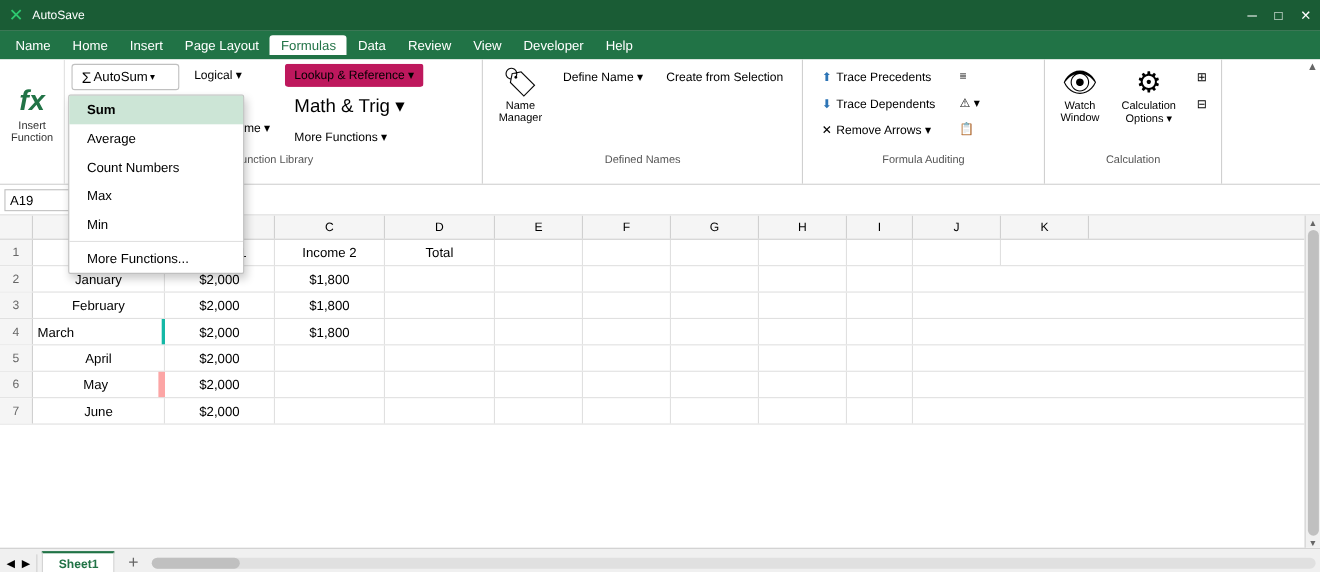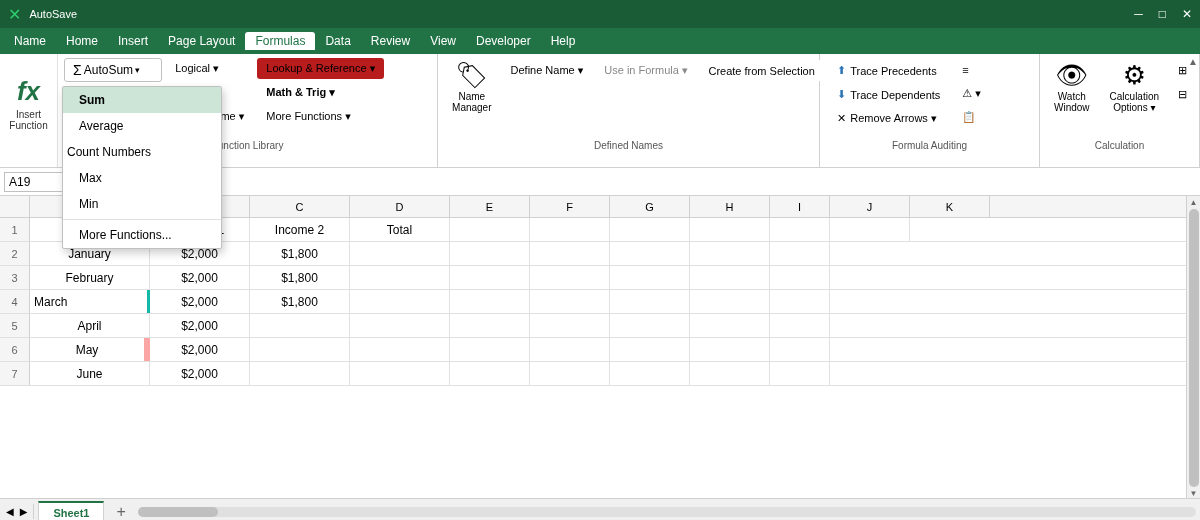--- a/index.html
+++ b/index.html
@@ -55,38 +55,37 @@
         <button style="display:flex; align-items:center; gap:2px; padding:3px 8px; border:1px solid transparent; border-radius:3px; background:white; cursor:pointer; font-size:11px;">
           <span>Financial ▾</span>
         </button>
       </div>
       <div style="display:flex; flex-direction:column; gap:3px;">
         <button style="padding:3px 8px; border:1px solid transparent; border-radius:3px; background:white; cursor:pointer; font-size:11px; text-align:left;">Logical ▾</button>
         <button style="padding:3px 8px; border:1px solid transparent; border-radius:3px; background:white; cursor:pointer; font-size:11px; text-align:left;">Text ▾</button>
         <button style="padding:3px 8px; border:1px solid transparent; border-radius:3px; background:white; cursor:pointer; font-size:11px; text-align:left;">Date &amp; Time ▾</button>
       </div>
       <div style="display:flex; flex-direction:column; gap:3px;">
-        <button style="padding:3px 8px; border:1px solid transparent; border-radius:3px; background:#b91c1c; cursor:pointer; font-size:11px; text-align:left;">Lookup &amp; Reference ▾</button>
-        <button style="padding:3px 8px; border:1px solid transparent; border-radius:3px; background:white; cursor:pointer; font-size:11px; text-align:left;font-weight:bold;">Math &amp; Trig ▾</button>
+        <button style="padding:3px 8px; border:1px solid transparent; border-radius:3px; background:#be185d; cursor:pointer; font-size:11px; text-align:left;">Lookup &amp; Reference ▾</button>
+        <button style="padding:3px 8px; border:1px solid transparent; border-radius:3px; background:white; cursor:pointer; font-size:17px; text-align:left;">Math &amp; Trig ▾</button>
         <button style="padding:3px 8px; border:1px solid transparent; border-radius:3px; background:white; cursor:pointer; font-size:11px; text-align:left;">More Functions ▾</button>
       </div>
     </div>
     <div style="font-size:10px; color:#555; text-align:center; padding-bottom:2px; position:absolute; bottom:14px; left:0; right:0;">Function Library</div>
   </div>
 
   <div style="display:flex; flex-direction:column; padding:4px 8px 0 8px; border-right:1px solid #d0d0d0; position:relative; min-width:200px;">
     <div style="display:flex; gap:4px; align-items:flex-start; flex:1;">
 
       <div style="display:flex; flex-direction:column; align-items:center; padding:2px 6px; cursor:pointer; border-radius:3px;">
         <div style="font-size:26px;">🏷</div>
         <div style="font-size:10px; text-align:center; white-space:nowrap;">Name<br>Manager</div>
       </div>
       <div style="display:flex; flex-direction:row; gap:3px; margin-top:2px;">
         <button style="padding:3px 8px; border:1px solid transparent; border-radius:3px; background:white; cursor:pointer; font-size:11px; text-align:left; white-space:nowrap;">Define Name ▾</button>
-        <button style="padding:3px 8px; border:1px solid transparent; border-radius:3px; background:white; cursor:pointer; font-size:11px; text-align:left; white-space:nowrap; color:#888;">Use in Formula ▾</button>
         <button style="padding:3px 8px; border:1px solid transparent; border-radius:3px; background:white; cursor:pointer; font-size:11px; text-align:left; white-space:nowrap;">Create from Selection</button>
       </div>
     </div>
     <div style="font-size:10px; color:#555; text-align:center; padding-bottom:2px; position:absolute; bottom:14px; left:0; right:0;">Defined Names</div>
   </div>
 
   <div style="display:flex; flex-direction:column; padding:4px 8px 0 8px; border-right:1px solid #d0d0d0; position:relative; min-width:220px;">
     <div style="display:flex; gap:4px; align-items:flex-start; flex:1;">
       <div style="display:flex; flex-direction:column; gap:3px; margin-top:2px;">
         <button style="padding:3px 8px; border:1px solid transparent; border-radius:3px; background:white; cursor:pointer; font-size:11px; text-align:left; display:flex; align-items:center; gap:4px;">
@@ -127,21 +126,21 @@
       </div>
     </div>
     <div style="font-size:10px; color:#555; text-align:center; padding-bottom:2px; position:absolute; bottom:14px; left:0; right:0;">Calculation</div>
   </div>
 
   <div style="position:absolute; right:2px; top:2px; cursor:pointer; font-size:10px; color:#666;">▲</div>
 
   <div style="position:absolute; top:32px; left:62px; background:white; border:1px solid #c0c0c0; box-shadow:2px 4px 8px rgba(0,0,0,0.2); z-index:100; min-width:160px; border-radius:2px;">
     <div style="padding:6px 16px; font-size:12px; cursor:pointer; background:#cce5d6; font-weight:bold;">Sum</div>
     <div style="padding:6px 16px; font-size:12px; cursor:pointer;">Average</div>
-    <div style="padding:6px 4px; font-size:12px; cursor:pointer;">Count Numbers</div>
+    <div style="padding:6px 16px; font-size:12px; cursor:pointer;">Count Numbers</div>
     <div style="padding:6px 16px; font-size:12px; cursor:pointer;">Max</div>
     <div style="padding:6px 16px; font-size:12px; cursor:pointer;">Min</div>
     <div style="height:1px; background:#e0e0e0; margin:2px 0;"></div>
     <div style="padding:6px 16px; font-size:12px; cursor:pointer;">More Functions...</div>
   </div>
 </div>
 
 <div style="background:white; border-bottom:1px solid #d0d0d0; height:28px; display:flex; align-items:center; padding:0 4px; gap:4px;">
   <input style="width: 70px; border: 1px solid rgb(192, 192, 192); padding: 2px 4px; font-size: 12px;" value="A19">
   <span style="color:#217346; font-size:13px; padding:0 4px; font-style:italic; font-weight:bold;">fx</span>

